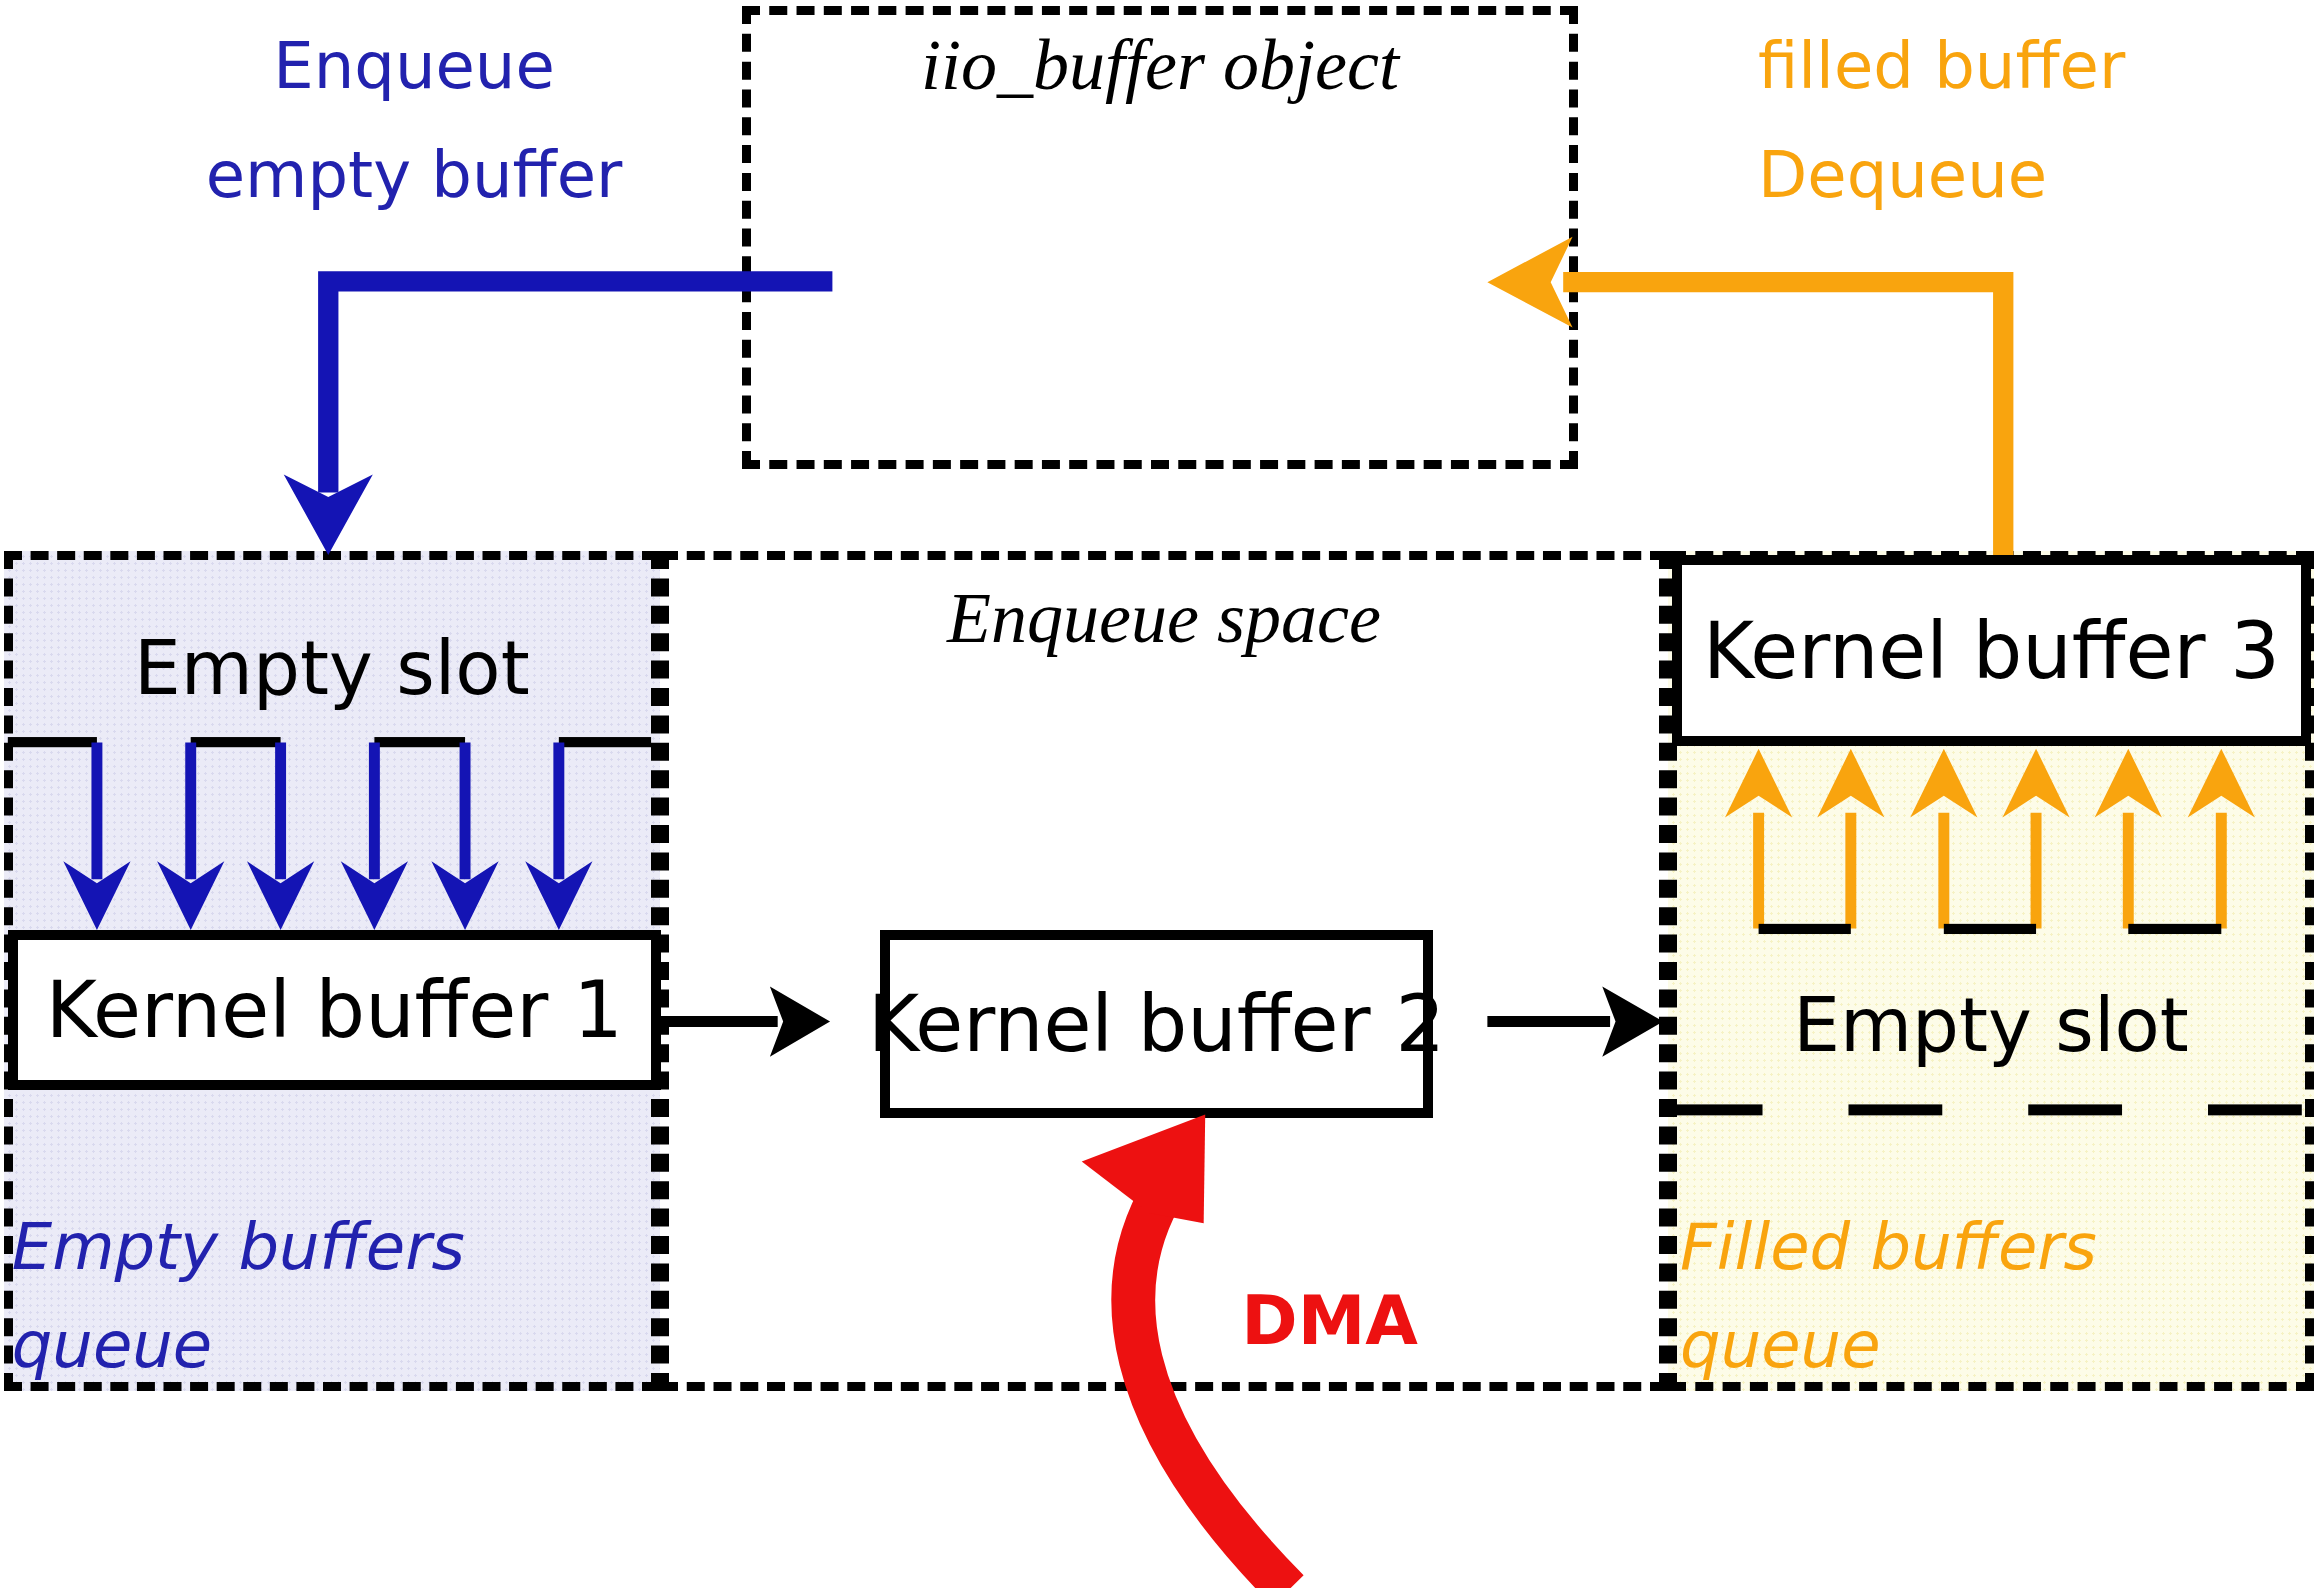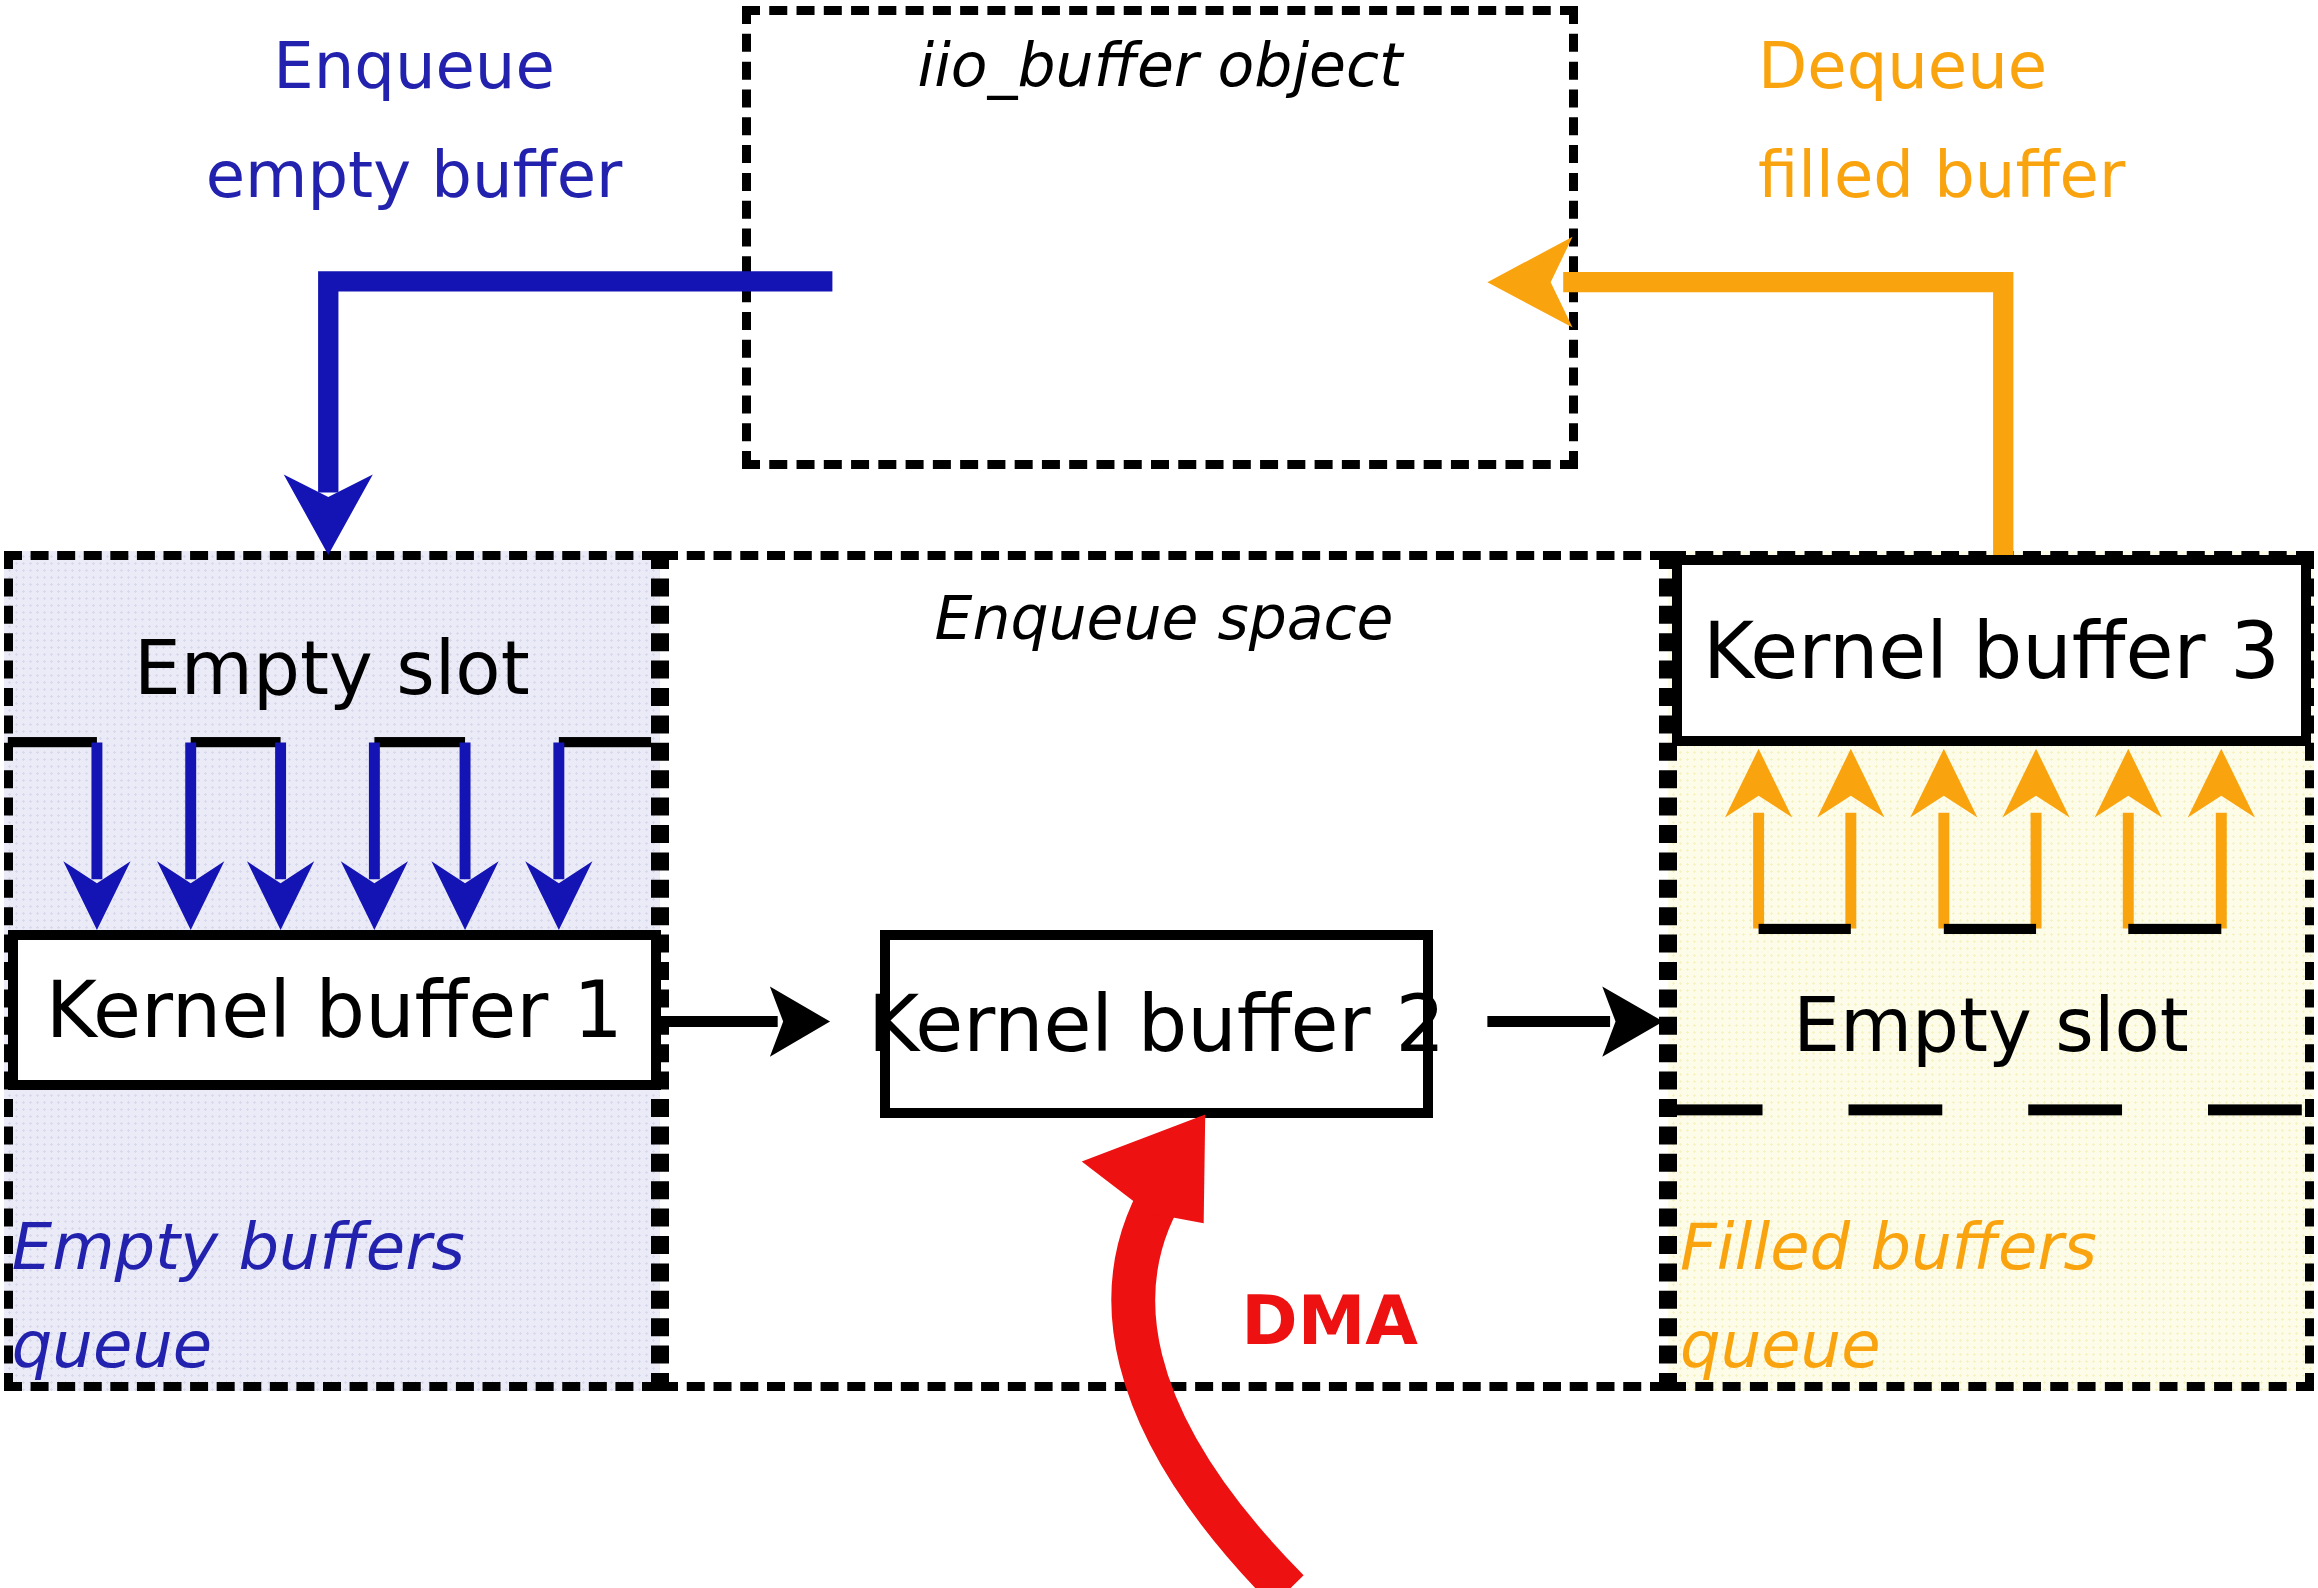--- a/index.html
+++ b/index.html
@@ -22,21 +22,21 @@
     background-color:var(--yellow-bg);
     background-image:radial-gradient(#f6f2c4 1.3px, transparent 1.3px); background-size:7px 7px;}
   
   .node{border:10.2px solid var(--black); background:#fff; display:flex; align-items:center; justify-content:center;
         font-size:78px; line-height:1; white-space:nowrap;}
   .kb4{left:832px; top:188px; width:655px; height:185px;}
   .kb2{left:880px; top:930px; width:553px; height:188px;}
   .kb1{left:7.8px;  top:930px; width:653px; height:160px;}
   .kb3{left:1672px; top:555px; width:639px; height:191px;}
   
-  .italic-title{font-style:italic; font-size:60px; line-height:102px; text-align:center; white-space:nowrap;}
+  .italic-title{font-style:italic; font-size:72px; line-height:102px; text-align:center; white-space:nowrap;font-family:Liberation Serif, serif;}
   .iio-title{left:742px; top:14px; width:836px;}
   .ks-title{left:660px; top:567px; width:1008px;}
   .two-line{font-size:64px; line-height:109px; white-space:nowrap;}
   .enqueue-label{left:78px; top:11.7px; width:672px; text-align:center; color:var(--blue-text);}
   .dequeue-label{left:1758px; top:11.7px; width:556px; text-align:left; color:var(--orange);}
   .slot-label{font-size:74px; line-height:94px; text-align:center; white-space:nowrap;}
   .slot-left{left:3.9px; top:621px; width:656px;}
   .slot-right{left:1668px; top:978px; width:646px;}
   .queue-caption{font-style:italic; font-size:64px; line-height:98px; white-space:nowrap;}
   .queue-left{left:11.7px; top:1198px; width:641px; color:var(--blue-text);}
@@ -61,22 +61,22 @@
   <div class="abs iio-box"></div>
 
   <div class="abs italic-title iio-title">iio_buffer object</div>
   <div class="abs italic-title ks-title">Enqueue space</div>
 
   <div class="abs two-line enqueue-label">
     <div>Enqueue</div>
     <div>empty buffer</div>
   </div>
   <div class="abs two-line dequeue-label">
+    <div>filled buffer</div>
     <div>Dequeue</div>
-    <div>filled buffer</div>
   </div>
 
   <div class="abs node kb1">Kernel buffer 1</div>
   <div class="abs node kb2">Kernel buffer 2</div>
   <div class="abs node kb3">Kernel buffer 3</div>
 
   <div class="abs slot-label slot-left">Empty slot</div>
   <div class="abs slot-label slot-right">Empty slot</div>
 
   <div class="abs queue-caption queue-left">

